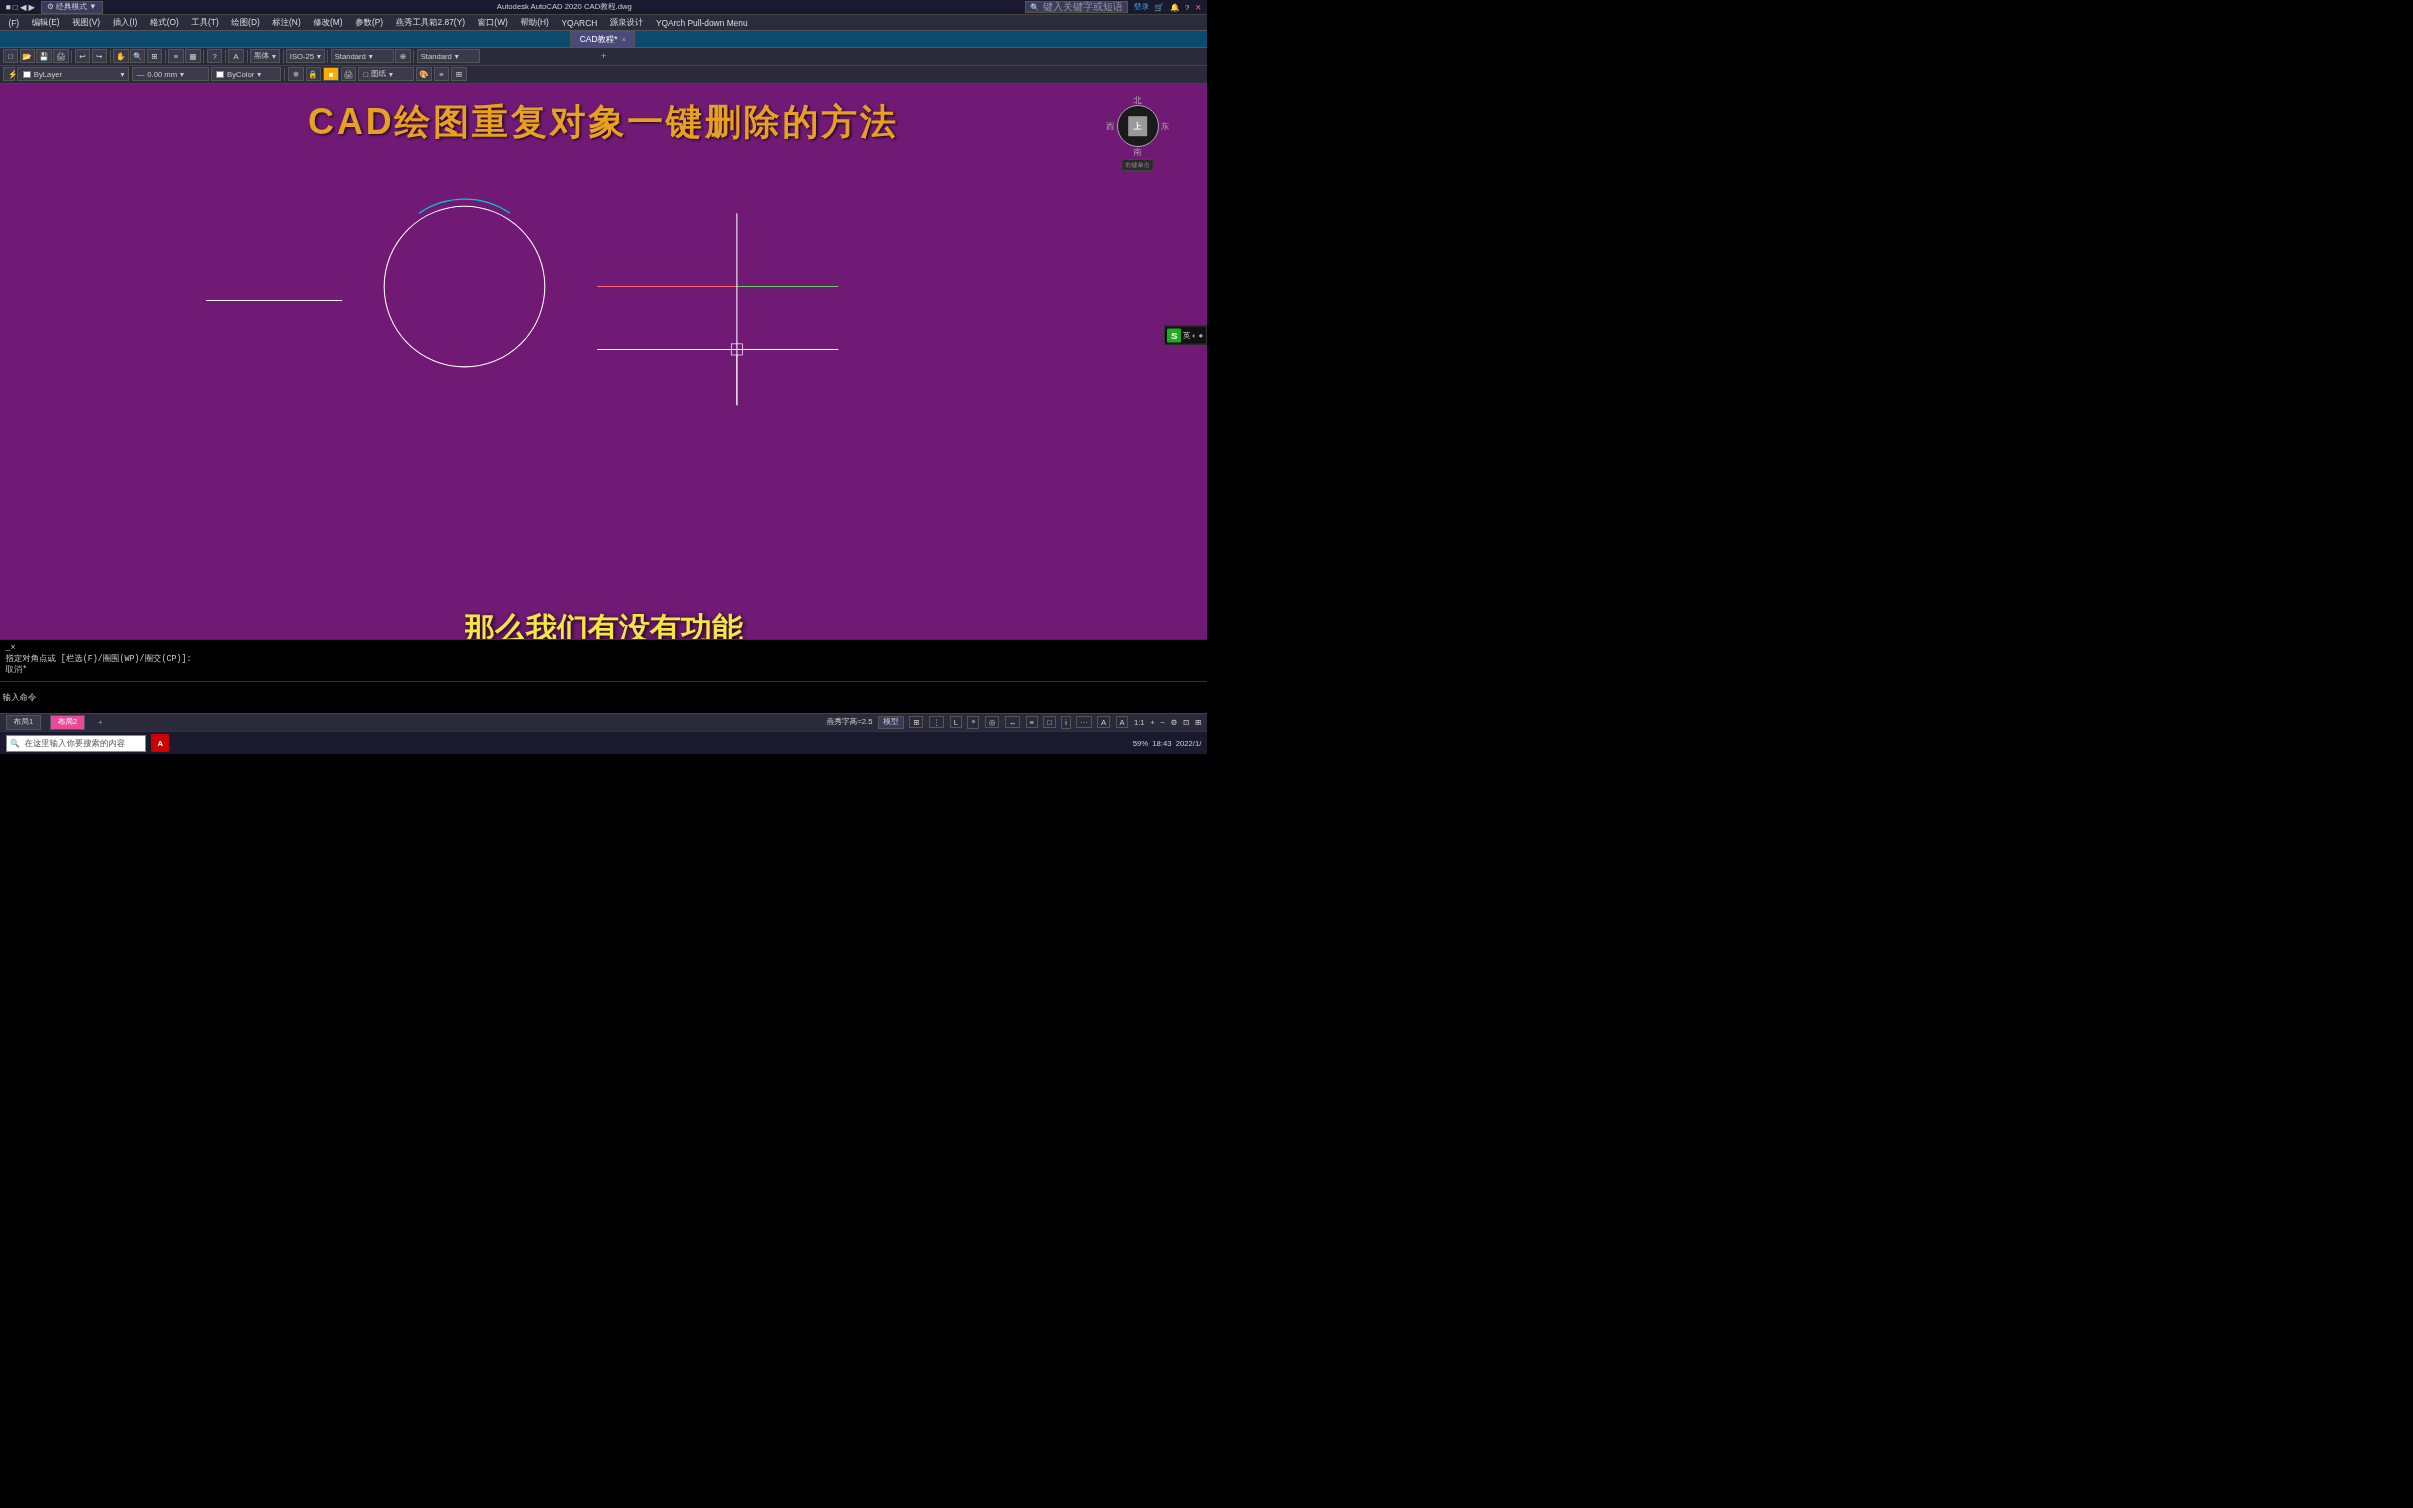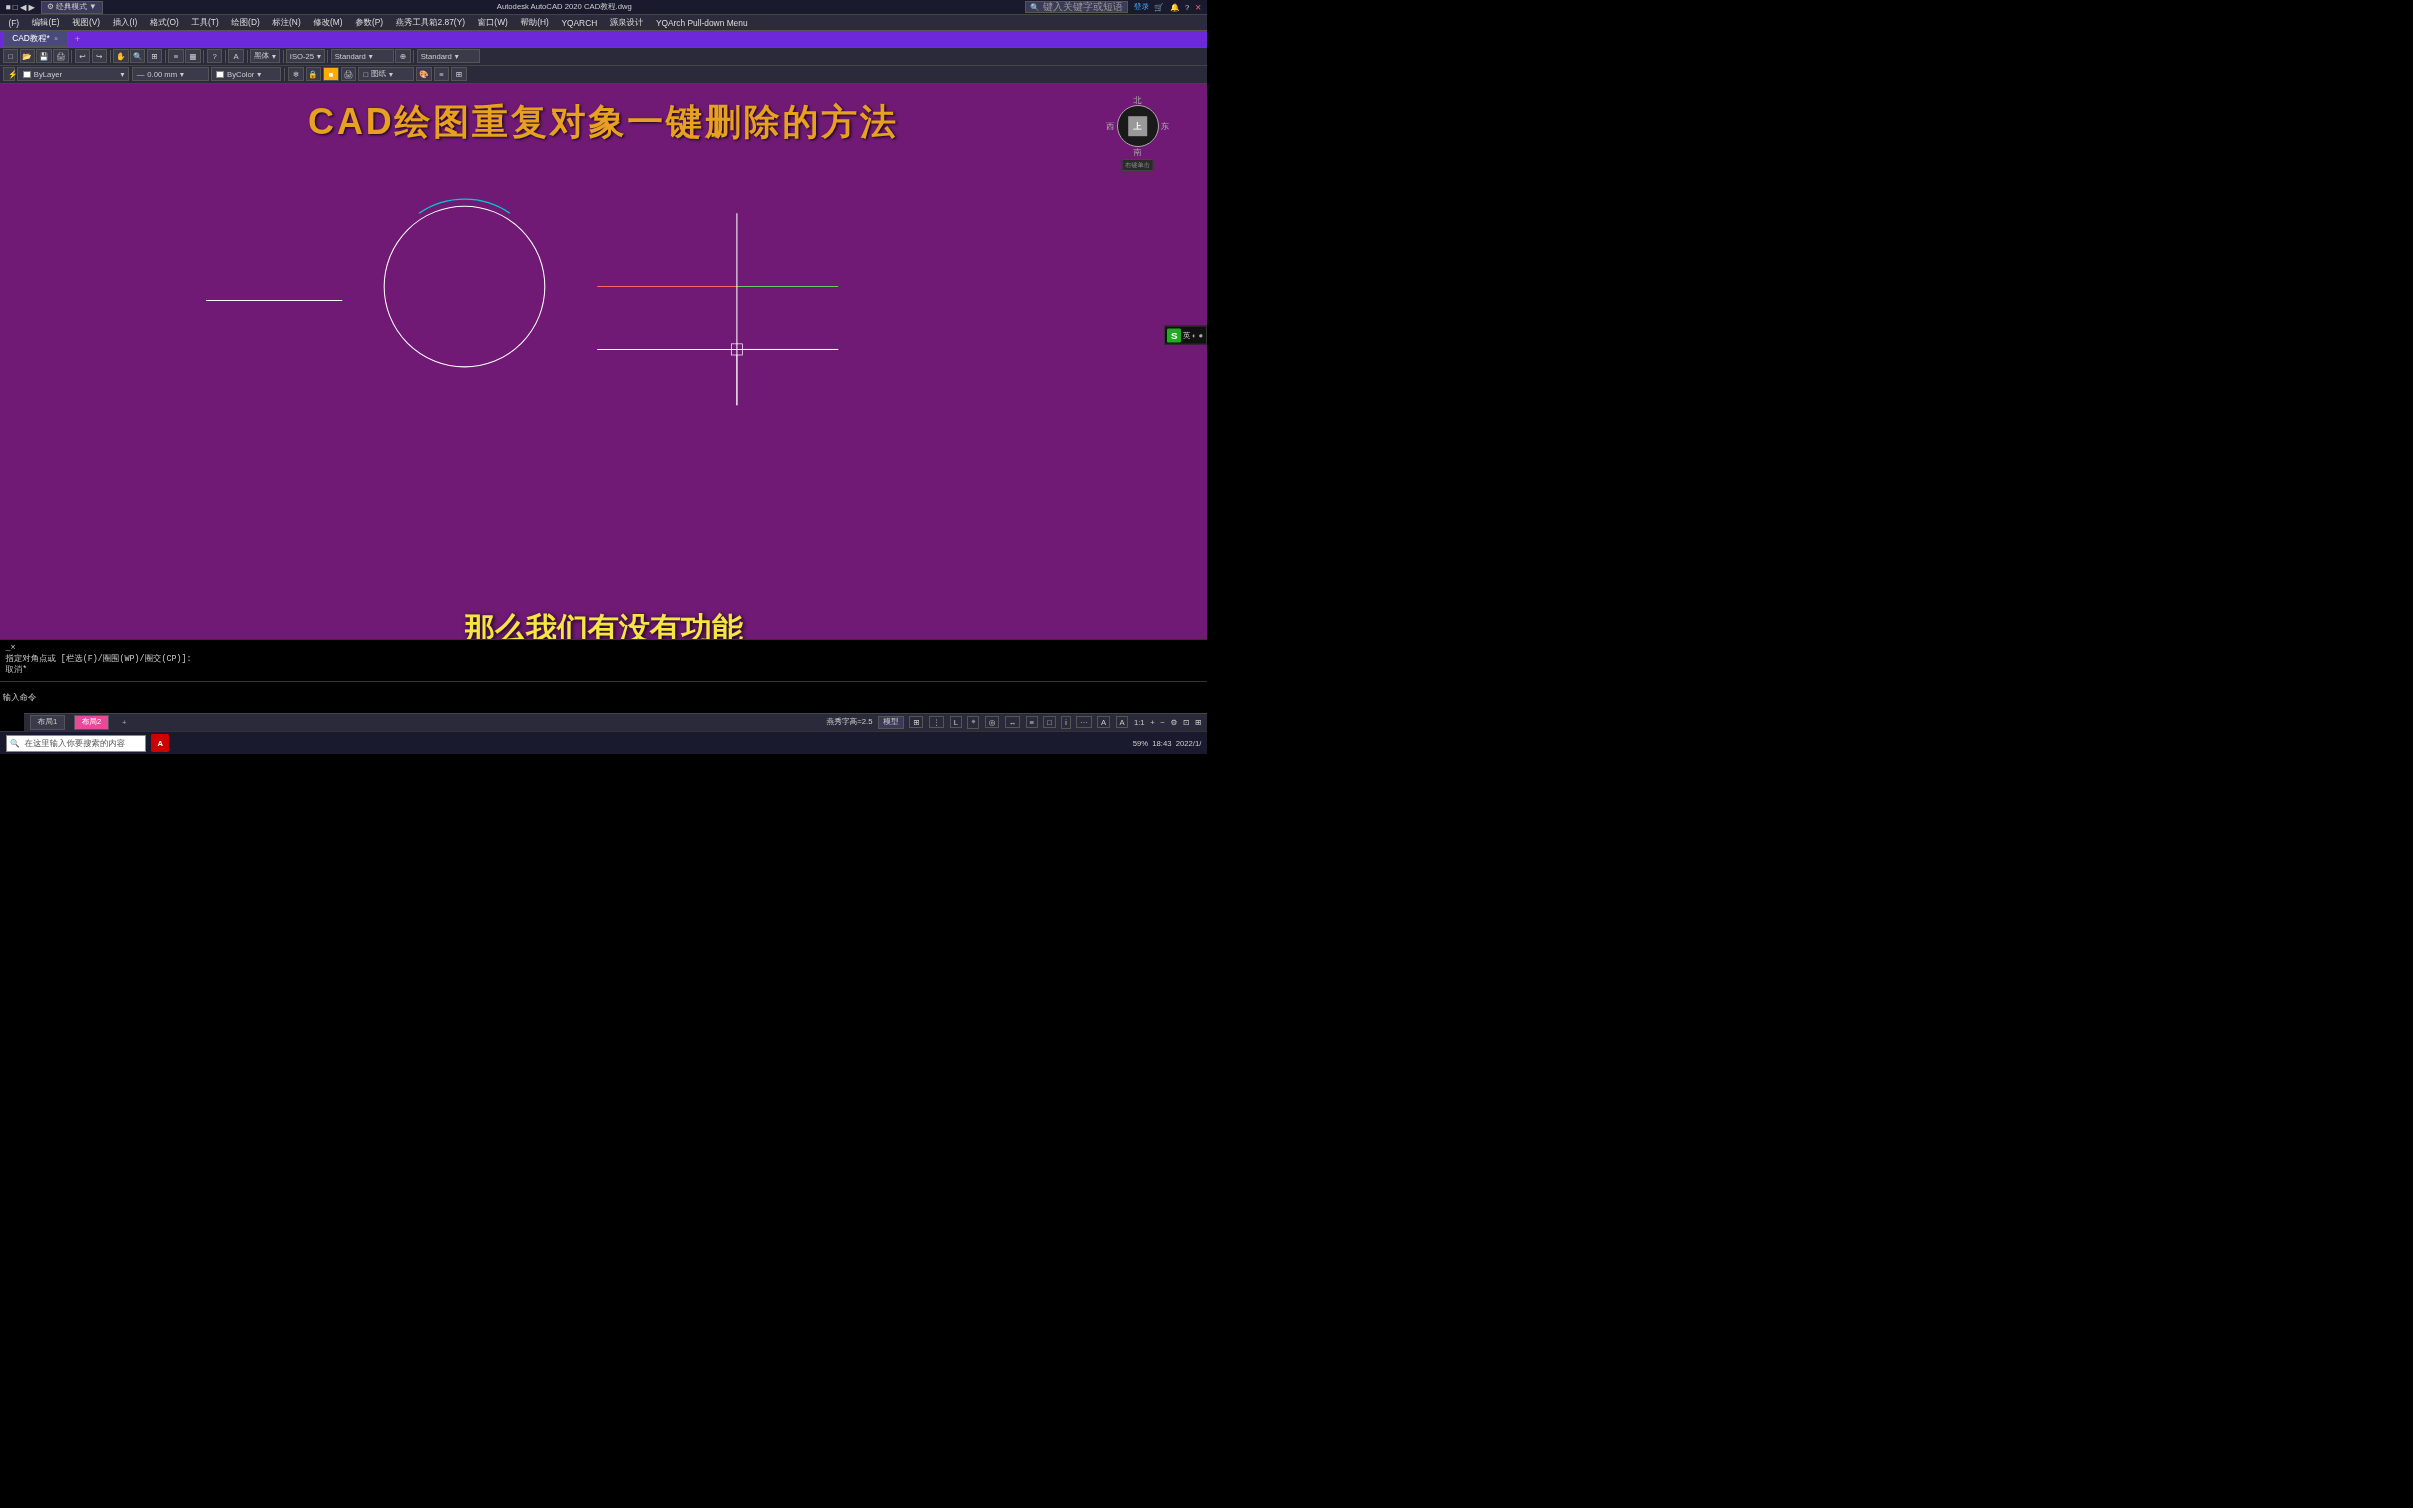--- a/index.html
+++ b/index.html
@@ -43,25 +43,26 @@
       padding: 1.4px 5.6px;
       font-size: 8.4px;
       color: #ddd;
       cursor: pointer;
       white-space: nowrap;
     }
 
     
     #tab-bar {
       height: 17px;
-      background: #6d28d9;
+      background: #0c4a6e;
       display: flex;
       align-items: center;
       padding: 0 2.8px;
       border-bottom: 0.7px solid #555;
+      flex-direction: column;
     }
     .tab {
       padding: 2.1px 8.4px;
       font-size: 8.4px;
       background: #3a3a5a;
       color: #ddd;
       border: 0.7px solid #555;
       margin-right: 1.4px;
       display: flex;
       align-items: center;
@@ -213,21 +214,20 @@
     #status-bar {
       height: 18px;
       background: #2a2a3a;
       display: flex;
       align-items: center;
       justify-content: space-between;
       padding: 0 5.6px;
       border-top: 0.7px solid #444;
       font-size: 7.7px;
       color: #ccc;
-      margin-left: 24px;
     }
     #status-bar-left { display: flex; gap: 8.4px; align-items: center; }
     #status-bar-right { display: flex; gap: 5.6px; align-items: center; }
     .status-tab {
       padding: 1.4px 7px;
       background: #3a3a4a;
       border: 0.7px solid #555;
       cursor: pointer;
       font-size: 7.7px;
       color: #ccc;

